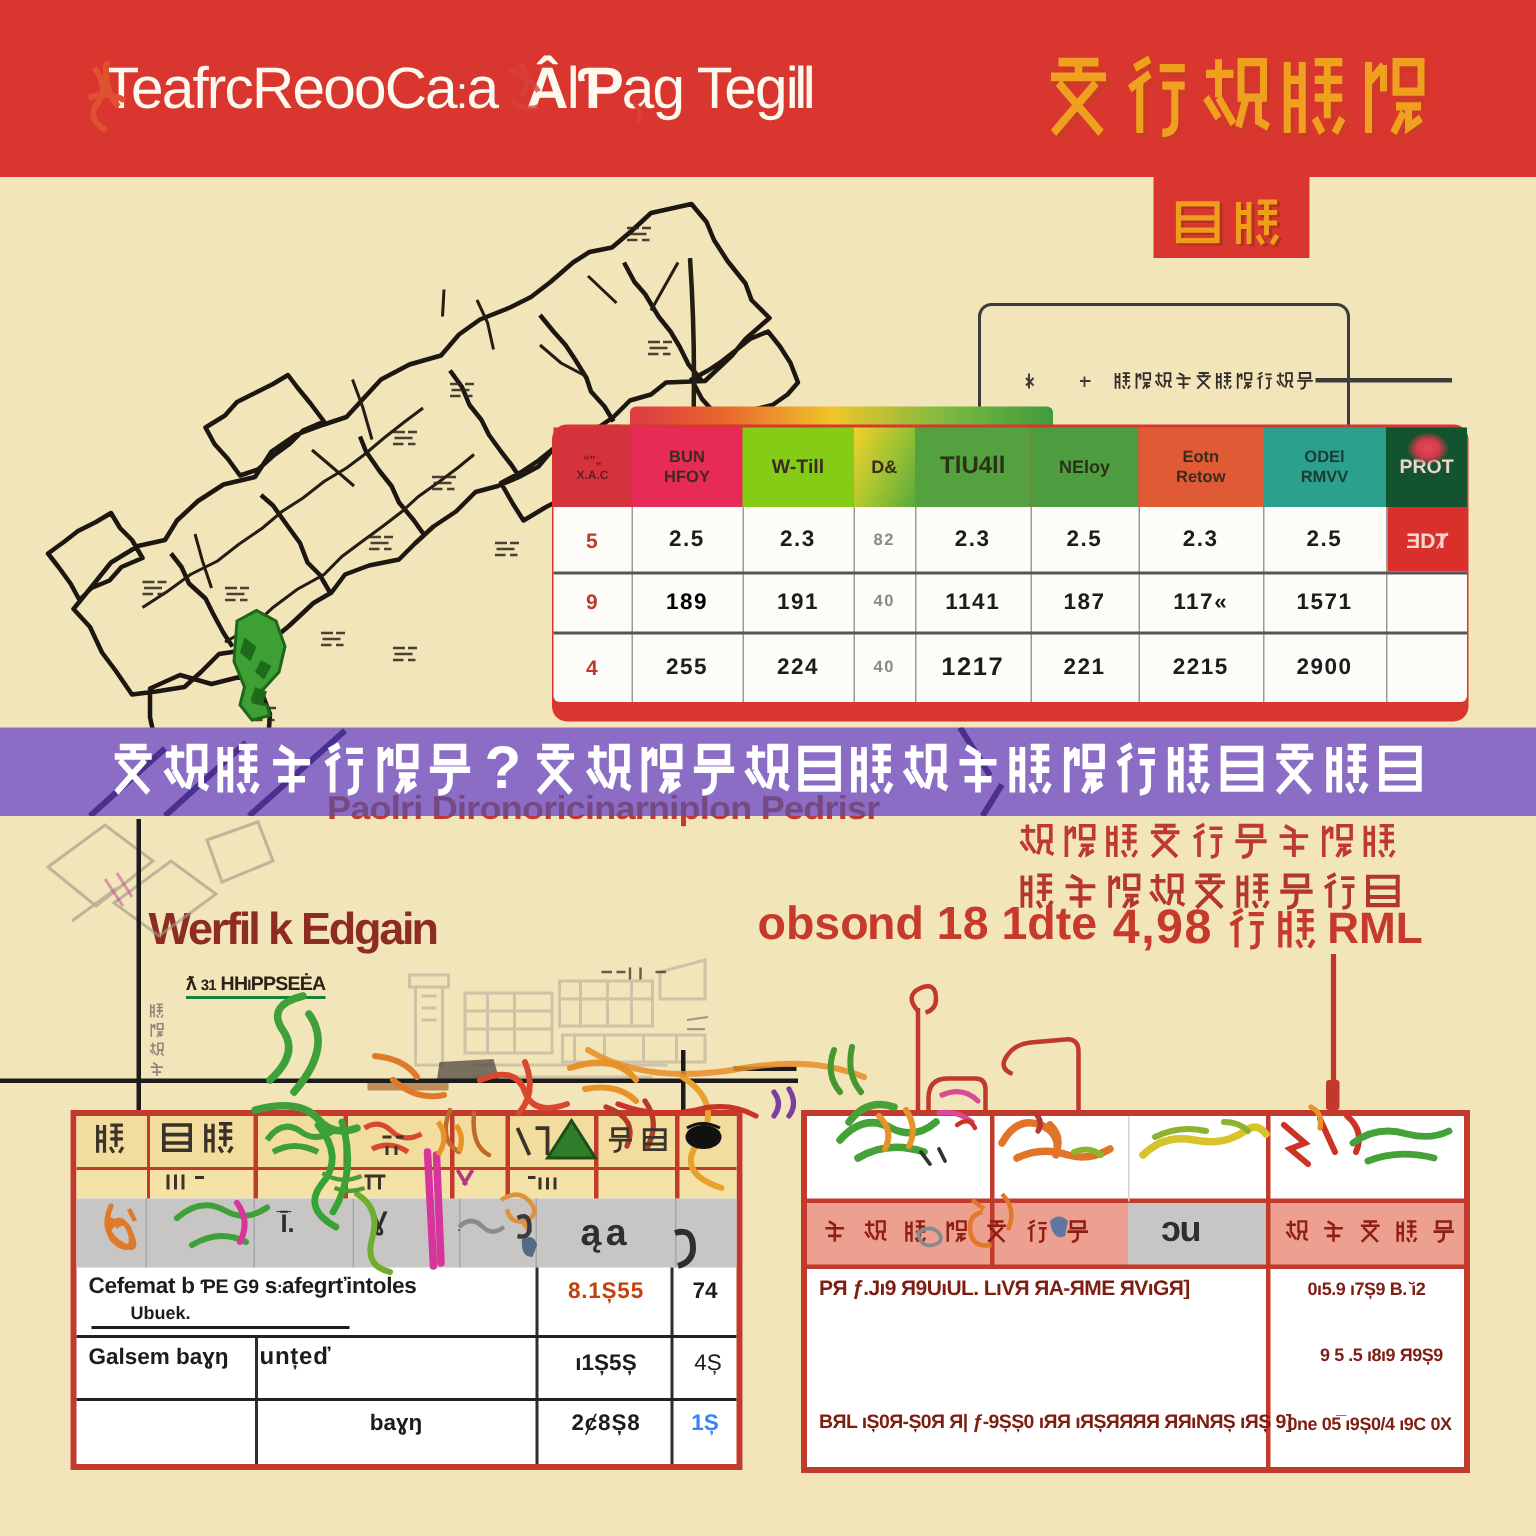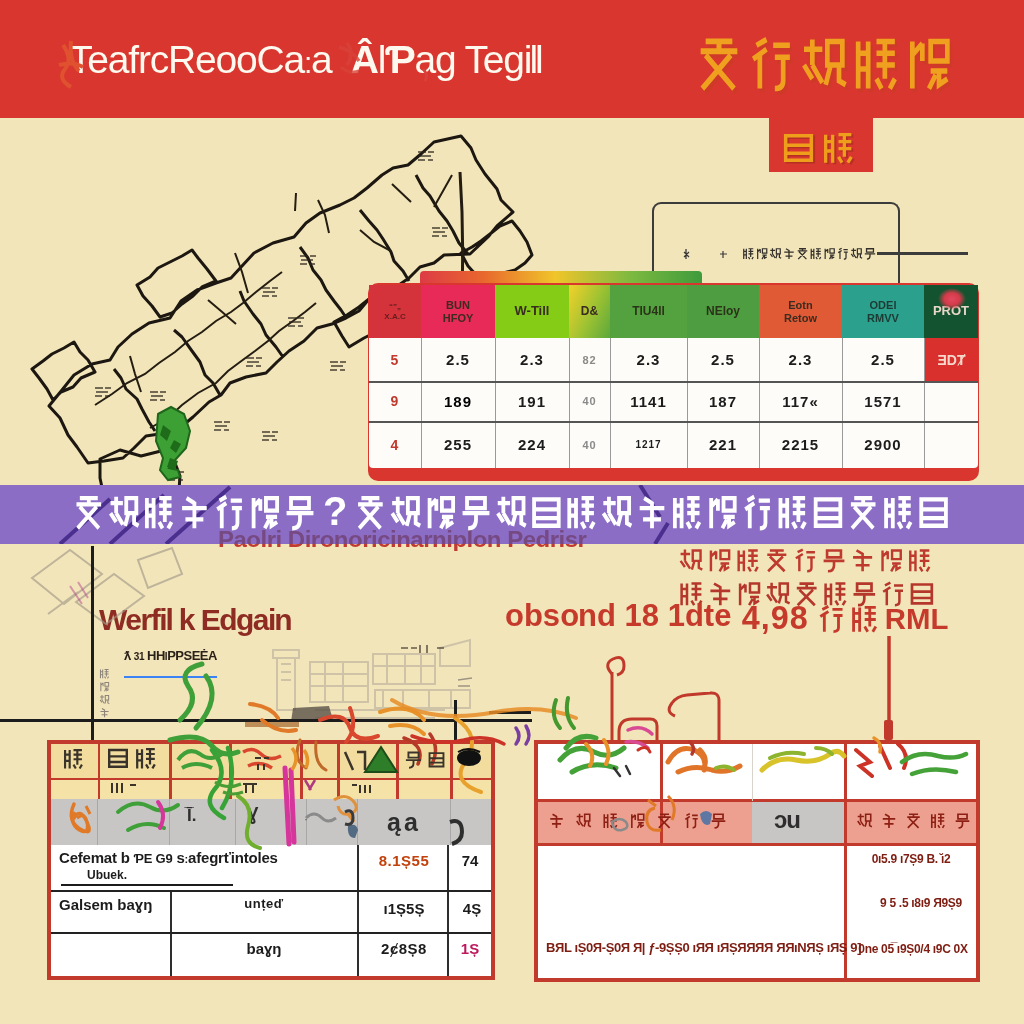--- a/index.html
+++ b/index.html
@@ -128,21 +128,21 @@
     </div>
     <div class="abs" style="left:53px;top:2px;width:74px;height:53px;background:#e72a57;color:#3a2c20;font-size:11px;font-weight:bold;text-align:center;line-height:1.15;display:flex;align-items:center;justify-content:center">
       <div>BUN<br>HFOY</div>
     </div>
     <div class="abs" style="left:127px;top:2px;width:74px;height:53px;background:#84cc16;color:#3a2c20;font-size:13px;font-weight:bold;text-align:center;line-height:1.15;display:flex;align-items:center;justify-content:center">
       <div>W-Till</div>
     </div>
     <div class="abs" style="left:201px;top:2px;width:41px;height:53px;background:linear-gradient(115deg,#f3d12a,#9cc232 55%,#5ca83c);color:#3a2c20;font-size:12px;font-weight:bold;text-align:center;line-height:1.15;display:flex;align-items:center;justify-content:center">
       <div>D&amp;</div>
     </div>
-    <div class="abs" style="left:242px;top:2px;width:77px;height:53px;background:#53a13f;color:#2a3318;font-size:12px;font-weight:bold;text-align:center;line-height:1.15;display:flex;align-items:center;justify-content:center">
+    <div class="abs" style="left:242px;top:2px;width:77px;height:53px;background:#53a13f;color:#2a3318;font-size:16px;font-weight:bold;text-align:center;line-height:1.15;display:flex;align-items:center;justify-content:center">
       <div>TlU4ll</div>
     </div>
     <div class="abs" style="left:319px;top:2px;width:72px;height:53px;background:#4f9d41;color:#2a3318;font-size:12px;font-weight:bold;text-align:left;line-height:1.15;display:flex;align-items:center;justify-content:center">
       <div>NEloy</div>
     </div>
     <div class="abs" style="left:391px;top:2px;width:83px;height:53px;background:#e05a35;color:#3a2c20;font-size:11px;font-weight:bold;text-align:center;line-height:1.15;display:flex;align-items:center;justify-content:center">
       <div>Eotn<br>Retow</div>
     </div>
     <div class="abs" style="left:474px;top:2px;width:82px;height:53px;background:#2aa08d;color:#1d3a33;font-size:11px;font-weight:bold;text-align:center;line-height:1.15;display:flex;align-items:center;justify-content:center">
       <div>ODEl<br>RMVV</div>
@@ -175,21 +175,21 @@
     <div class="abs" style="left:127px;top:98px;width:74px;height:40px;color:#1c1c1c;font-size:15px;font-weight:bold;display:flex;align-items:center;justify-content:center;letter-spacing:1px">191</div>
     <div class="abs" style="left:201px;top:98px;width:41px;height:40px;color:#8a8a8a;font-size:11px;font-weight:bold;display:flex;align-items:center;justify-content:center;letter-spacing:1px">40</div>
     <div class="abs" style="left:242px;top:98px;width:77px;height:40px;color:#1c1c1c;font-size:15px;font-weight:bold;display:flex;align-items:center;justify-content:center;letter-spacing:1px">1141</div>
     <div class="abs" style="left:319px;top:98px;width:72px;height:40px;color:#1c1c1c;font-size:15px;font-weight:bold;display:flex;align-items:center;justify-content:center;letter-spacing:1px">187</div>
     <div class="abs" style="left:391px;top:98px;width:83px;height:40px;color:#1c1c1c;font-size:15px;font-weight:bold;display:flex;align-items:center;justify-content:center;letter-spacing:1px">117«</div>
     <div class="abs" style="left:474px;top:98px;width:82px;height:40px;color:#1c1c1c;font-size:15px;font-weight:bold;display:flex;align-items:center;justify-content:center;letter-spacing:1px">1571</div>
     <div class="abs" style="left:1px;top:138px;width:52px;height:47px;color:#c0392b;font-size:14px;font-weight:bold;display:flex;align-items:center;justify-content:center;letter-spacing:1px">4</div>
     <div class="abs" style="left:53px;top:138px;width:74px;height:47px;color:#1c1c1c;font-size:15px;font-weight:bold;display:flex;align-items:center;justify-content:center;letter-spacing:1px">255</div>
     <div class="abs" style="left:127px;top:138px;width:74px;height:47px;color:#1c1c1c;font-size:15px;font-weight:bold;display:flex;align-items:center;justify-content:center;letter-spacing:1px">224</div>
     <div class="abs" style="left:201px;top:138px;width:41px;height:47px;color:#8a8a8a;font-size:11px;font-weight:bold;display:flex;align-items:center;justify-content:center;letter-spacing:1px">40</div>
-    <div class="abs" style="left:242px;top:138px;width:77px;height:47px;color:#1c1c1c;font-size:10px;font-weight:bold;display:flex;align-items:center;justify-content:center;letter-spacing:1px">1217</div>
+    <div class="abs" style="left:242px;top:138px;width:77px;height:47px;color:#1c1c1c;font-size:17px;font-weight:bold;display:flex;align-items:center;justify-content:center;letter-spacing:1px">1217</div>
     <div class="abs" style="left:319px;top:138px;width:72px;height:47px;color:#1c1c1c;font-size:15px;font-weight:bold;display:flex;align-items:center;justify-content:center;letter-spacing:1px">221</div>
     <div class="abs" style="left:391px;top:138px;width:83px;height:47px;color:#1c1c1c;font-size:15px;font-weight:bold;display:flex;align-items:center;justify-content:center;letter-spacing:1px">2215</div>
     <div class="abs" style="left:474px;top:138px;width:82px;height:47px;color:#1c1c1c;font-size:15px;font-weight:bold;display:flex;align-items:center;justify-content:center;letter-spacing:1px">2900</div>
   </div>
 
 <div class="abs" style="left:938px;top:288px;width:28px;height:22px;background:radial-gradient(closest-side,#e2485e,#d33b4a 55%,rgba(200,40,60,0));border-radius:50%"></div>
 
 <div class="abs" style="left:0;top:485px;width:1024px;height:59px;background:#8b6dc6"></div>
 
 <svg class="abs" style="left:0;top:485px" width="1024" height="59" viewBox="0 0 1024 59">
@@ -259,21 +259,21 @@
 
 <div class="abs" style="left:505px;top:598px;color:#c63a2c;font-weight:bold;font-size:31px;letter-spacing:0">obs<span style="letter-spacing:-1px">o</span>nd 18 1dte</div>
 
 <svg class="abs" style="left:736px;top:599px" width="230" height="40" viewBox="0 0 235 40">
     <text x="6" y="30" font-family="Liberation Sans" font-size="33" font-weight="bold" fill="#c63a2c" letter-spacing="1">4,98</text>
     <use href="#k7" transform="translate(82.0,4) scale(1.033)" color="#c63a2c"></use>
     <use href="#k6" transform="translate(116.0,4) scale(1.033)" color="#c63a2c"></use>
     <text x="152" y="30" font-family="Liberation Sans" font-size="30" font-weight="bold" fill="#c63a2c">RML</text>
   </svg>
 
-<div class="abs" style="left:124px;top:648px;color:#2a2118;font-size:13px;font-weight:bold;letter-spacing:-.5px;border-bottom:2px solid #3b82f6;padding-bottom:13px">ƛ <span style="font-size:10px">31</span> HH<span style="font-size:10px">I</span>PPSEĖA</div>
+<div class="abs" style="left:124px;top:648px;color:#2a2118;font-size:13px;font-weight:bold;letter-spacing:-.5px;border-bottom:2px solid #15803d;padding-bottom:1px">ƛ <span style="font-size:10px">31</span> HH<span style="font-size:10px">I</span>PPSEĖA</div>
 
 <svg class="abs" style="left:99px;top:668px" width="14" height="50" viewBox="0 0 14 50">
     <g color="#8d857a">
       <use href="#k6" transform="scale(.37)"></use>
       <use href="#k3" transform="translate(0,13) scale(.37)"></use>
       <use href="#k5" transform="translate(0,26) scale(.37)"></use>
       <use href="#k8" transform="translate(0,39) scale(.37)"></use>
     </g>
   </svg>
 
@@ -344,41 +344,42 @@
     <div class="abs" style="left:396px;top:101px;width:1.5px;height:131px;background:#2e2e2e"></div>
     <div class="abs" style="left:119px;top:146px;width:1.5px;height:86px;background:#2e2e2e"></div>
     <div class="abs" style="left:0;top:146px;width:440px;height:2px;background:#222"></div>
     <div class="abs" style="left:0;top:188px;width:440px;height:1.8px;background:#222"></div>
     <div class="abs" style="left:8px;top:105px;font-size:15px;font-weight:bold;color:#1c1c1c;letter-spacing:-.2px">Cefemat b <span style="font-size:13px">ƤE G9</span> s<span style="font-size:11px">:</span>afegrťintoles</div>
     <div class="abs" style="left:36px;top:124px;font-size:12px;font-weight:bold;color:#1c1c1c">Ubuek.</div>
     <div class="abs" style="left:10px;top:140px;width:172px;height:2px;background:#1c1c1c"></div>
     <div class="abs" style="left:310px;top:108px;width:86px;text-align:center;font-size:15px;font-weight:bold;color:#c2410c;letter-spacing:.5px">8.1Ș55</div>
     <div class="abs" style="left:399px;top:108px;width:40px;text-align:center;font-size:15px;font-weight:bold;color:#1c1c1c">74</div>
     <div class="abs" style="left:8px;top:152px;font-size:15px;font-weight:bold;color:#1c1c1c">Galsem baɣŋ</div>
-    <div class="abs" style="left:122px;top:152px;width:182px;text-align:center;font-size:13px;font-weight:bold;color:#1c1c1c;letter-spacing:.5px">unțeď</div>
+    <div class="abs" style="left:122px;top:152px;width:182px;font-size:16px;font-weight:bold;color:#1c1c1c;letter-spacing:.5px">unțeď</div>
     <div class="abs" style="left:310px;top:156px;width:86px;text-align:center;font-size:15px;font-weight:bold;color:#1c1c1c">ı1Ș5Ș</div>
-    <div class="abs" style="left:399px;top:156px;width:44px;text-align:center;font-size:15px;font-weight:bold;color:#1c1c1c">4Ș</div>
+    <div class="abs" style="left:399px;top:156px;width:44px;text-align:center;font-size:15px;font-weight:normal;color:#1c1c1c">4Ș</div>
     <div class="abs" style="left:122px;top:196px;width:182px;text-align:center;font-size:15px;font-weight:bold;color:#1c1c1c">baɣŋ</div>
     <div class="abs" style="left:310px;top:196px;width:86px;text-align:center;font-size:15px;font-weight:bold;color:#1c1c1c;letter-spacing:.5px">2ȼ8Ș8</div>
-    <div class="abs" style="left:399px;top:196px;width:40px;text-align:center;font-size:15px;font-weight:bold;color:#be185d">1Ș</div>
+    <div class="abs" style="left:399px;top:196px;width:40px;text-align:center;font-size:15px;font-weight:bold;color:#3b82f6">1Ș</div>
     <div class="abs" style="left:336px;top:64px;font-size:25px;font-weight:bold;color:#2e2e2e;letter-spacing:3px">ąa</div>
     <div class="abs" style="left:136px;top:62px;font-size:17px;font-weight:bold;color:#2e2e2e">Ī̅.</div>
     <div class="abs" style="left:196px;top:60px;font-size:18px;font-weight:bold;color:#2e2e2e">Ɣ</div>
     <div class="abs" style="left:253px;top:68px;font-size:12px;color:#555">·</div>
   </div>
 
 <div class="abs" style="left:534px;top:740px;width:446px;height:242px;border:4px solid #c23a2b;background:#fff;box-sizing:border-box">
     <div class="abs" style="left:0;top:57px;width:438px;height:44px;background:#eda08f"></div>
     <div class="abs" style="left:214px;top:57px;width:93px;height:44px;background:#c7c6c4"></div>
     <div class="abs" style="left:0;top:55px;width:438px;height:2.5px;background:#c23a2b"></div>
     <div class="abs" style="left:0;top:99px;width:438px;height:2.5px;background:#c23a2b"></div>
     <div class="abs" style="left:122px;top:0;width:2.5px;height:101px;background:#c23a2b"></div>
     <div class="abs" style="left:306px;top:0;width:2.5px;height:234px;background:#c23a2b"></div>
     <div class="abs" style="left:214px;top:0;width:1px;height:57px;background:#d8d4cc"></div>
     <div class="abs" style="left:236px;top:62px;font-size:24px;font-weight:bold;color:#2e2e2e;letter-spacing:-1px">ɔu</div>
+    <div class="abs" style="left:8px;top:106px;width:296px;font-size:14px;font-weight:bold;color:#7e1d12;letter-spacing:-.4px;white-space:nowrap;overflow:hidden">PЯ ƒ.Jı9 Я9UıUL. LıVЯ ЯA-ЯМE ЯVıGЯ]</div>
     <div class="abs" style="left:8px;top:196px;width:332px;font-size:13px;font-weight:bold;color:#7e1d12;letter-spacing:-.4px;white-space:nowrap;overflow:hidden">BЯL ıȘ0Я-Ș0Я Я| ƒ-9ȘȘ0 ıЯЯ ıЯȘЯЯЯЯ ЯЯıNЯȘ ıЯȘ 9]</div>
     <div class="abs" style="left:312px;top:108px;width:122px;text-align:center;font-size:12px;font-weight:bold;color:#7e1d12;letter-spacing:-.3px;white-space:nowrap">0ı5.9 ı7Ș9 B. ̆ı2</div>
     <div class="abs" style="left:322px;top:152px;width:122px;text-align:center;font-size:12px;font-weight:bold;color:#7e1d12;letter-spacing:-.3px;white-space:nowrap">9 5 .5 ı8ı9 Я9Ș9</div>
     <div class="abs" style="left:314px;top:198px;width:122px;text-align:center;font-size:12px;font-weight:bold;color:#7e1d12;letter-spacing:-.3px;white-space:nowrap">0ne 05̅ ı9Ș0/4 ı9C 0X</div>
     <svg class="abs" style="left:6px;top:60px" width="430" height="38" viewBox="0 0 430 38">
       <use href="#k8" transform="translate(4.0,8) scale(0.567)" color="#8e1f14"></use>
       <use href="#k5" transform="translate(31.0,8) scale(0.567)" color="#8e1f14"></use>
       <use href="#k6" transform="translate(58.0,8) scale(0.567)" color="#8e1f14"></use>
       <use href="#k3" transform="translate(85.0,8) scale(0.567)" color="#8e1f14"></use>
       <use href="#k2" transform="translate(112.0,8) scale(0.567)" color="#8e1f14"></use>

